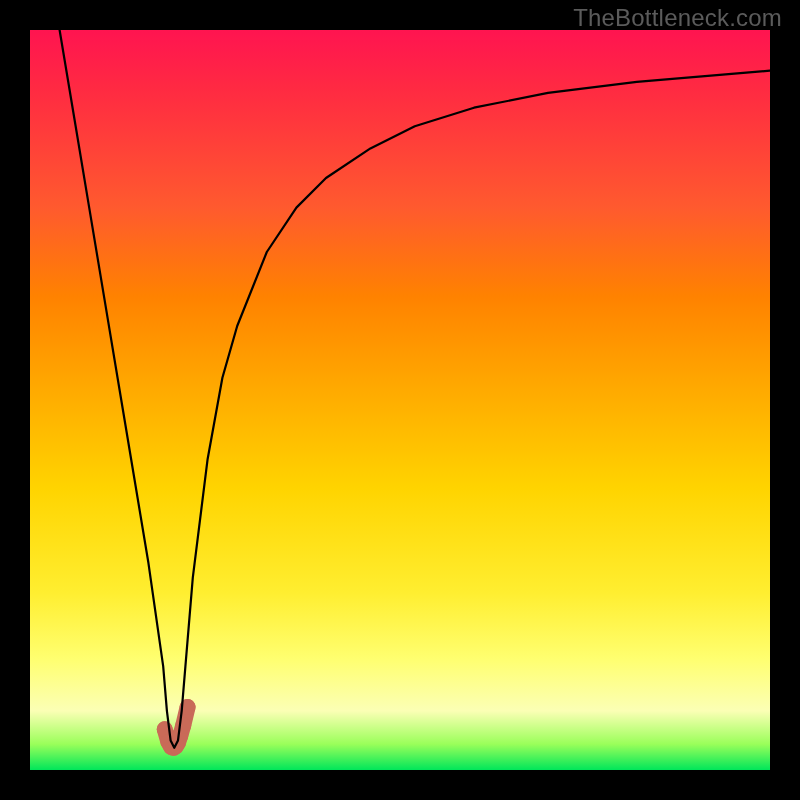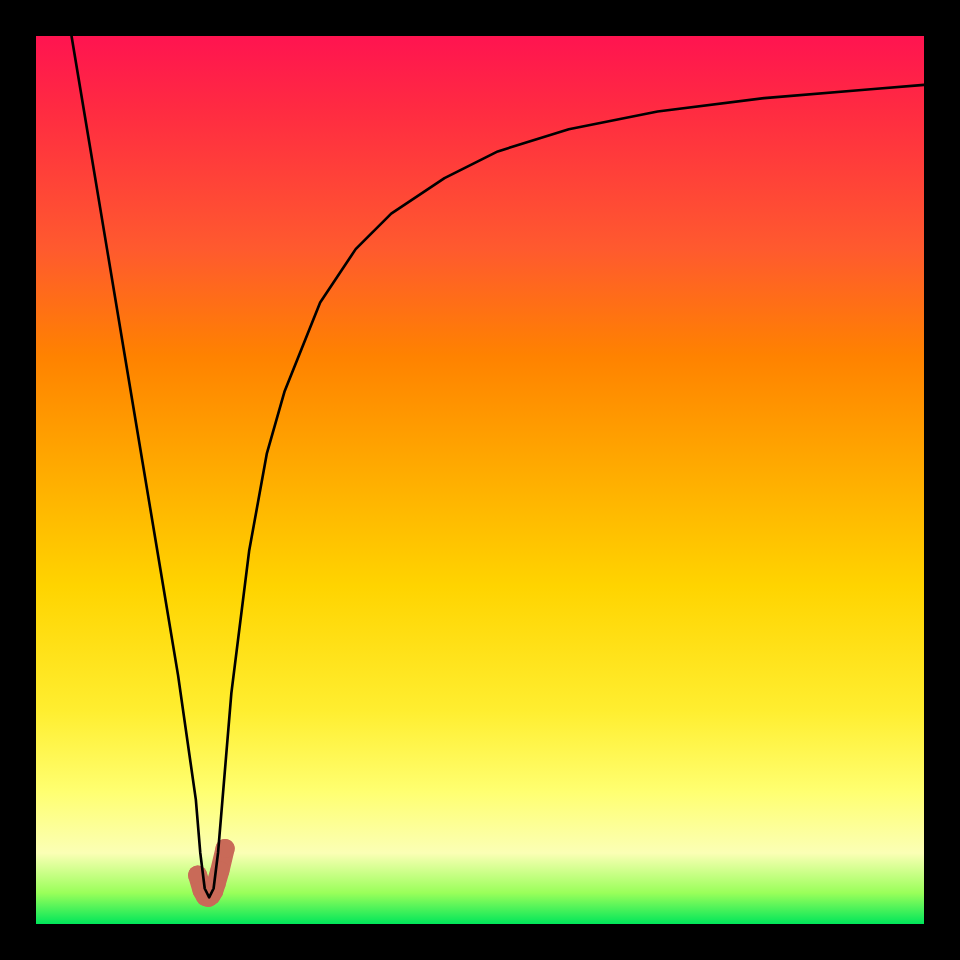--- a/index.html
+++ b/index.html
@@ -46,20 +46,21 @@
     left: 0;
     top: 0;
     width: 740px;
     height: 740px;
   }
 </style>
 </head>
 <body>
 
 <div class="frame">
+  <div class="watermark">TheBottleneck.com</div>
   <div class="plot">
     <svg class="curve" viewBox="0 0 740 740" preserveAspectRatio="none">
       <g id="glow-layer" fill="none" stroke-linecap="round">
           <path d="M134.7 699.3 L138.4 711.9 L141.3 717.1 L143.6 717.8 L145.8 716.3 L148.0 712.6 L150.2 706.0 L153.2 695.6 L157.6 677.1" stroke="#c96a58" stroke-width="16" fill="none" stroke-linecap="round" stroke-linejoin="round"></path>
           <circle cx="134.7" cy="699.3" r="8" fill="#c96a58"></circle>
           <circle cx="138.4" cy="711.9" r="8" fill="#c96a58"></circle>
           <circle cx="141.3" cy="717.1" r="8" fill="#c96a58"></circle>
           <circle cx="143.6" cy="717.8" r="8" fill="#c96a58"></circle>
           <circle cx="145.8" cy="716.3" r="8" fill="#c96a58"></circle>
           <circle cx="148.0" cy="712.6" r="8" fill="#c96a58"></circle>

